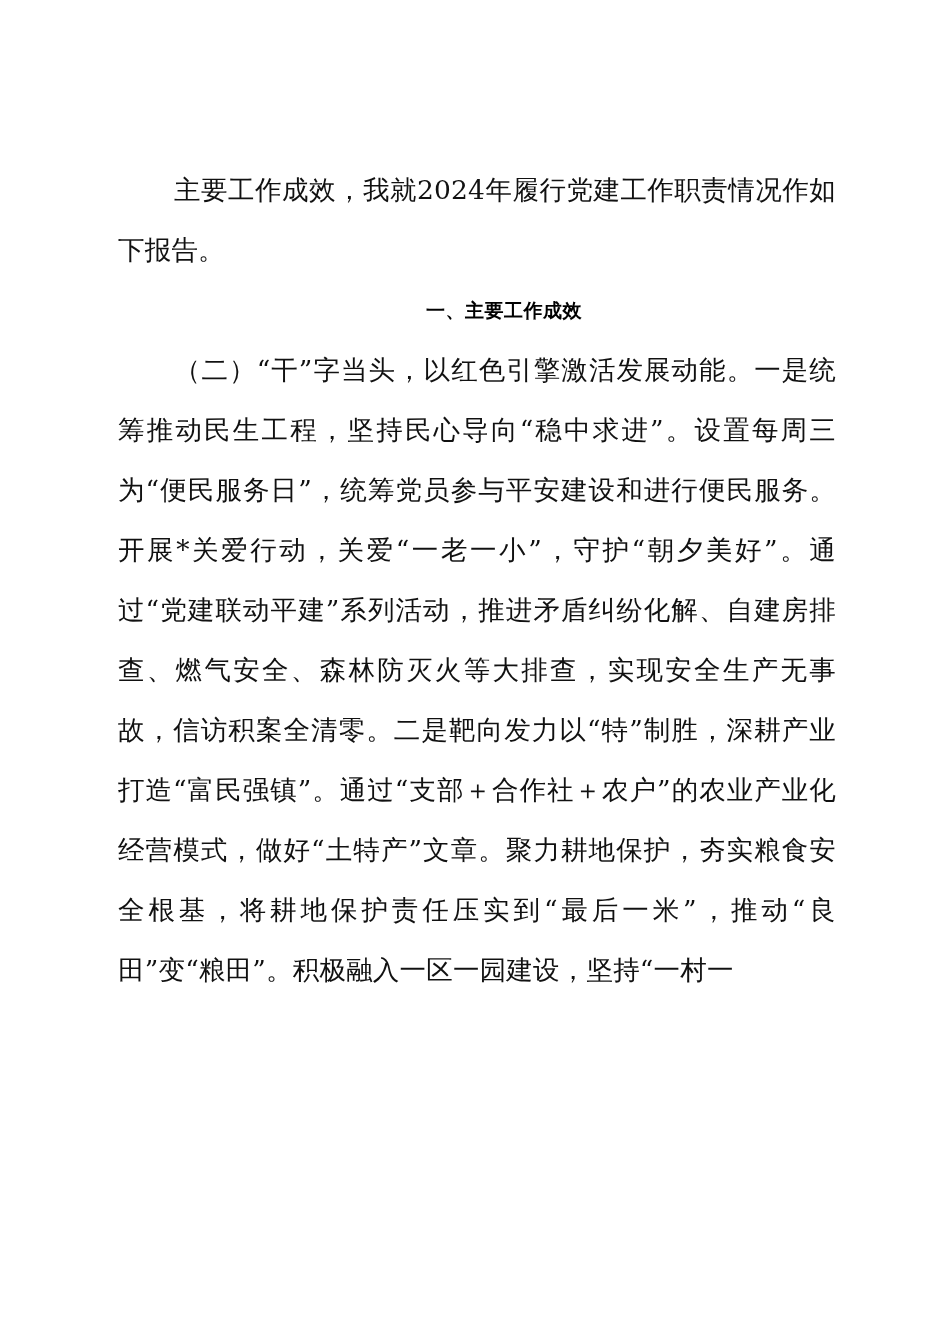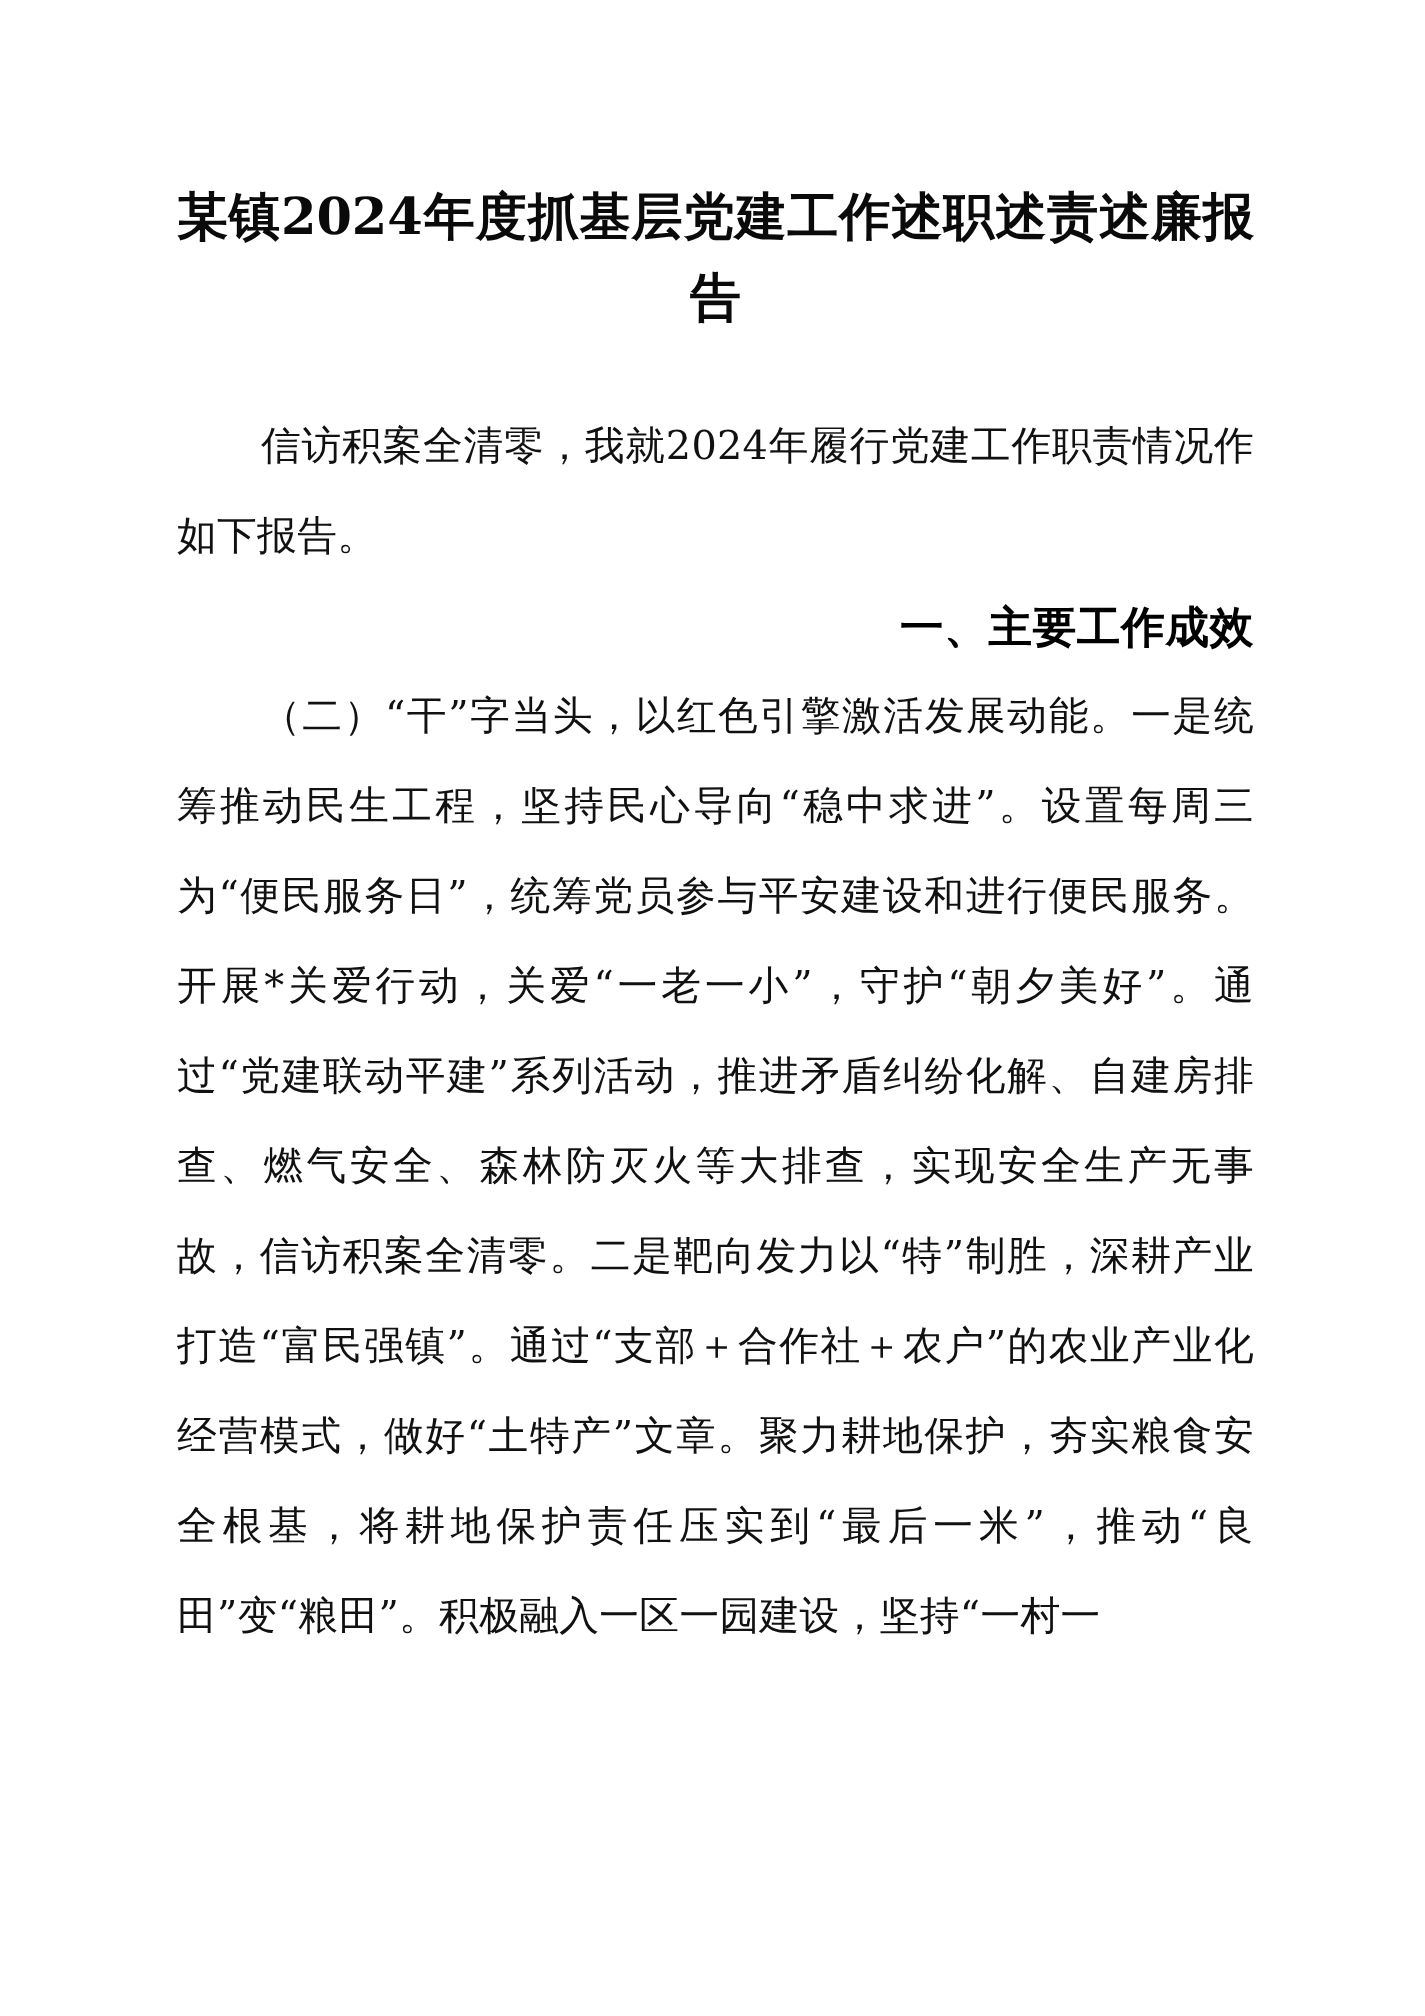--- a/index.html
+++ b/index.html
@@ -63,44 +63,43 @@
   }
 
   .para.first-after-title {
     margin-top: 42px;
   }
 
   
   .section-heading {
     font-family: "DejaVu Sans", "Liberation Sans", sans-serif;
     font-weight: 700;
-    font-size: 29px;
+    font-size: 19px;
     line-height: 60px;
     text-indent: 54px;
-    text-align: right;
+    text-align: center;
     margin: 0;
     padding: 0;
     letter-spacing: 0.5px;
     color: #000000;
   }
 
   
   .para.truncated {
     overflow: hidden;
   }
 </style>
 </head>
 <body>
 
 <div id="page">
   <div id="content">
 
-    <h1 class="doc-title">某镇2024年度抓基层党建工作述职述责述廉报告</h1>
 
-    <p class="para first-after-title">信访积案全清零，我就2024年履行党建工作职责情况作如下报告。</p>
+    <p class="para first-after-title">主要工作成效，我就2024年履行党建工作职责情况作如下报告。</p>
 
     <h2 class="section-heading">一、主要工作成效</h2>
 
 
     <p class="para truncated">（二）“干”字当头，以红色引擎激活发展动能。一是统筹推动民生工程，坚持民心导向“稳中求进”。设置每周三为“便民服务日”，统筹党员参与平安建设和进行便民服务。开展*关爱行动，关爱“一老一小”，守护“朝夕美好”。通过“党建联动平建”系列活动，推进矛盾纠纷化解、自建房排查、燃气安全、森林防灭火等大排查，实现安全生产无事故，信访积案全清零。二是靶向发力以“特”制胜，深耕产业打造“富民强镇”。通过“支部＋合作社＋农户”的农业产业化经营模式，做好“土特产”文章。聚力耕地保护，夯实粮食安全根基，将耕地保护责任压实到“最后一米”，推动“良田”变“粮田”。积极融入一区一园建设，坚持“一村一</p>
 
   </div>
 </div>
 
 </body></html>

